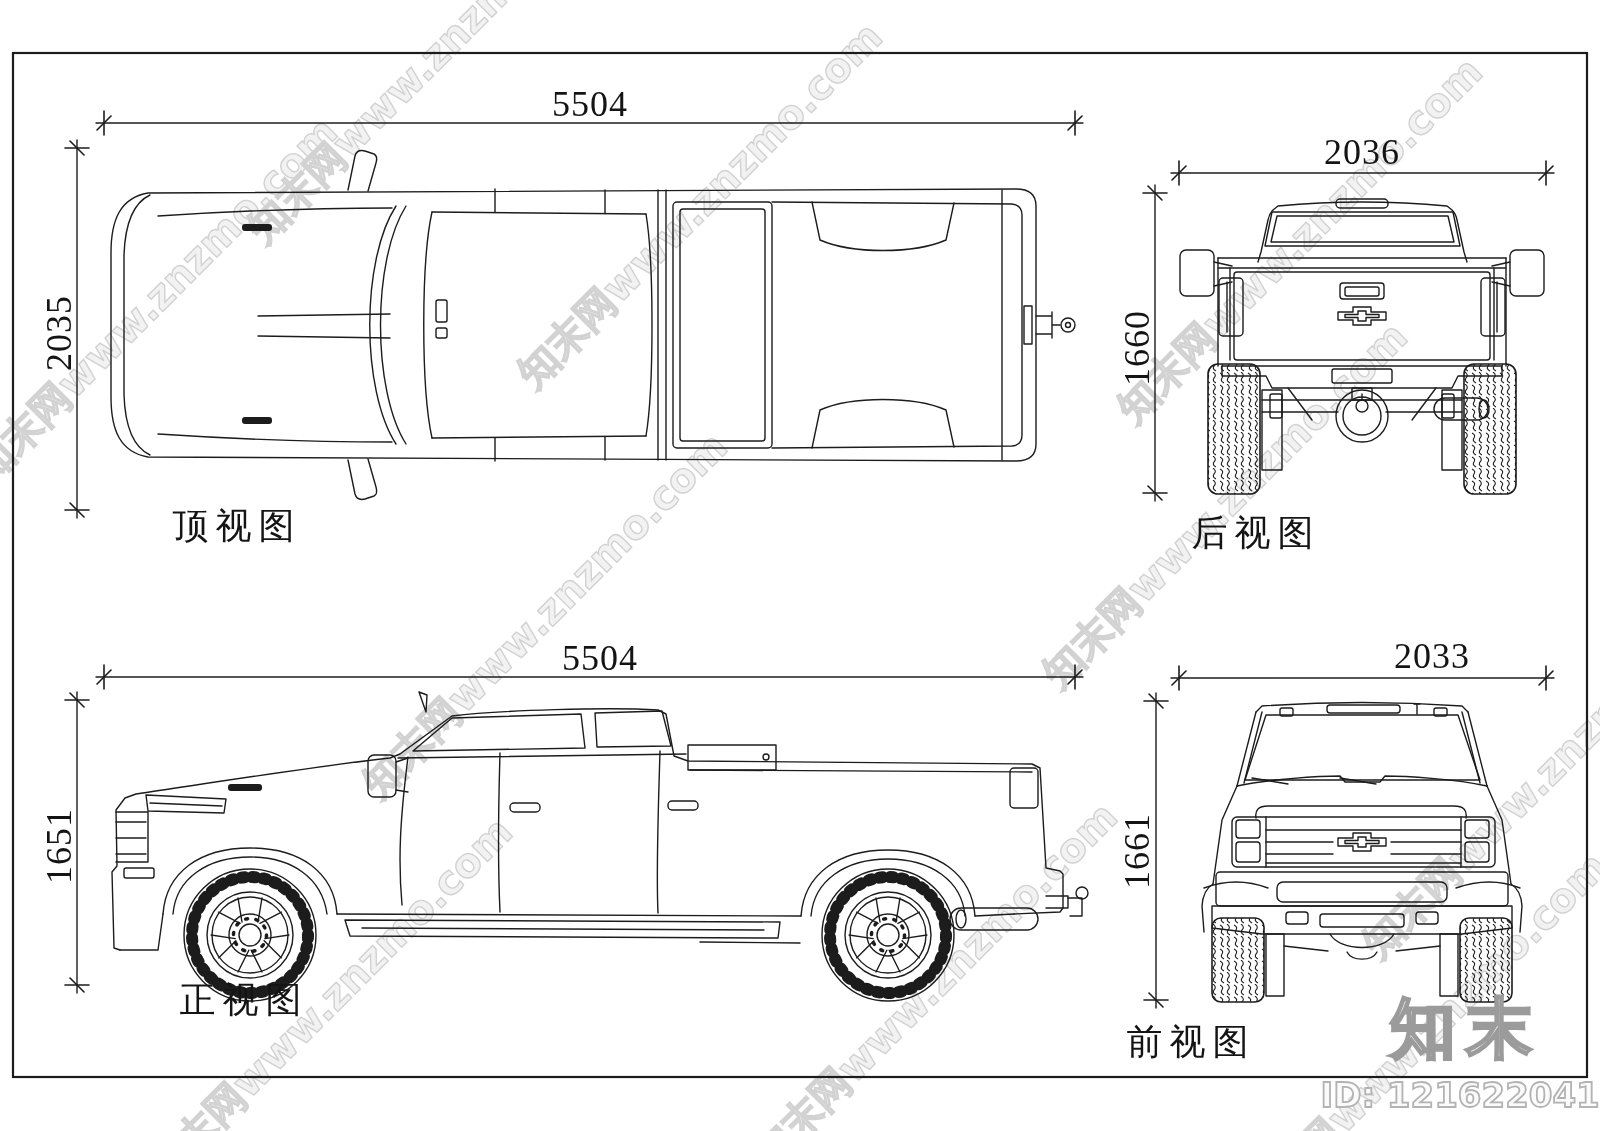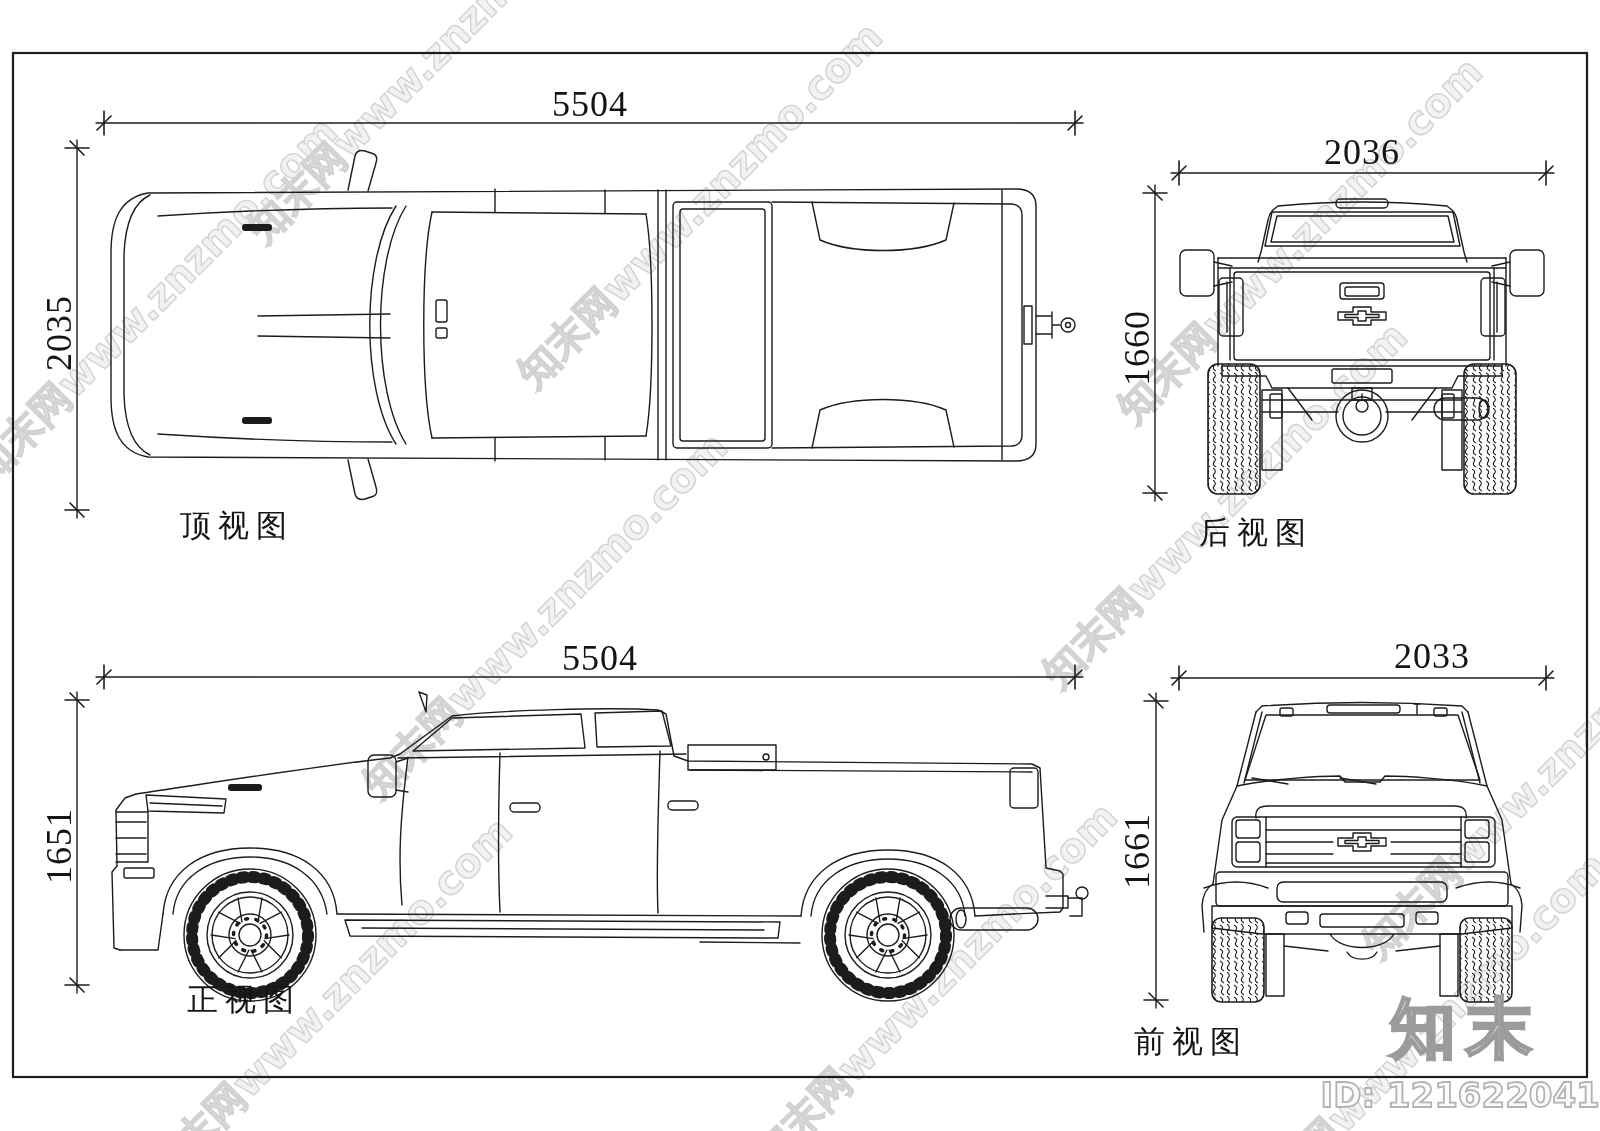--- a/index.html
+++ b/index.html
@@ -13,21 +13,21 @@
   
   #art{position:absolute;left:0;top:0;z-index:2;}
   .ln,.ln *{stroke:#1c1c1c;fill:none;stroke-width:1.4;stroke-linecap:round;stroke-linejoin:round;}
   .ln .fl{fill:#1c1c1c;stroke:none;}
   .ln .tire{fill:url(#tread);stroke:#1c1c1c;stroke-width:1.6;}
   
   .txt{position:absolute;transform:translate(-50%,-50%);color:#141414;z-index:3;
        font-size:36px;letter-spacing:1px;white-space:nowrap;}
   .txt.vert{transform:translate(-50%,-50%) rotate(-90deg);}
   .vlabel{position:absolute;transform:translate(-50%,-50%);color:#141414;z-index:3;
-          font-size:31px;letter-spacing:7px;white-space:nowrap;}
+          font-size:36px;letter-spacing:7px;white-space:nowrap;}
   
   #logo{position:absolute;left:1466px;top:1029px;transform:translate(-50%,-50%);z-index:4;
         font-family:"DejaVu Sans",sans-serif;font-weight:bold;font-size:66px;letter-spacing:10px;
         color:#ffffff;-webkit-text-stroke:2.5px #9b9b9b;white-space:nowrap;}
   #idtag{position:absolute;left:1472px;top:1095px;transform:translate(-50%,-50%);z-index:4;
          font-family:"DejaVu Sans",sans-serif;font-weight:bold;font-size:34px;
          color:#fbfbfb;-webkit-text-stroke:1.8px #b3b3b3;white-space:nowrap;}
 </style>
 </head>
 <body>

